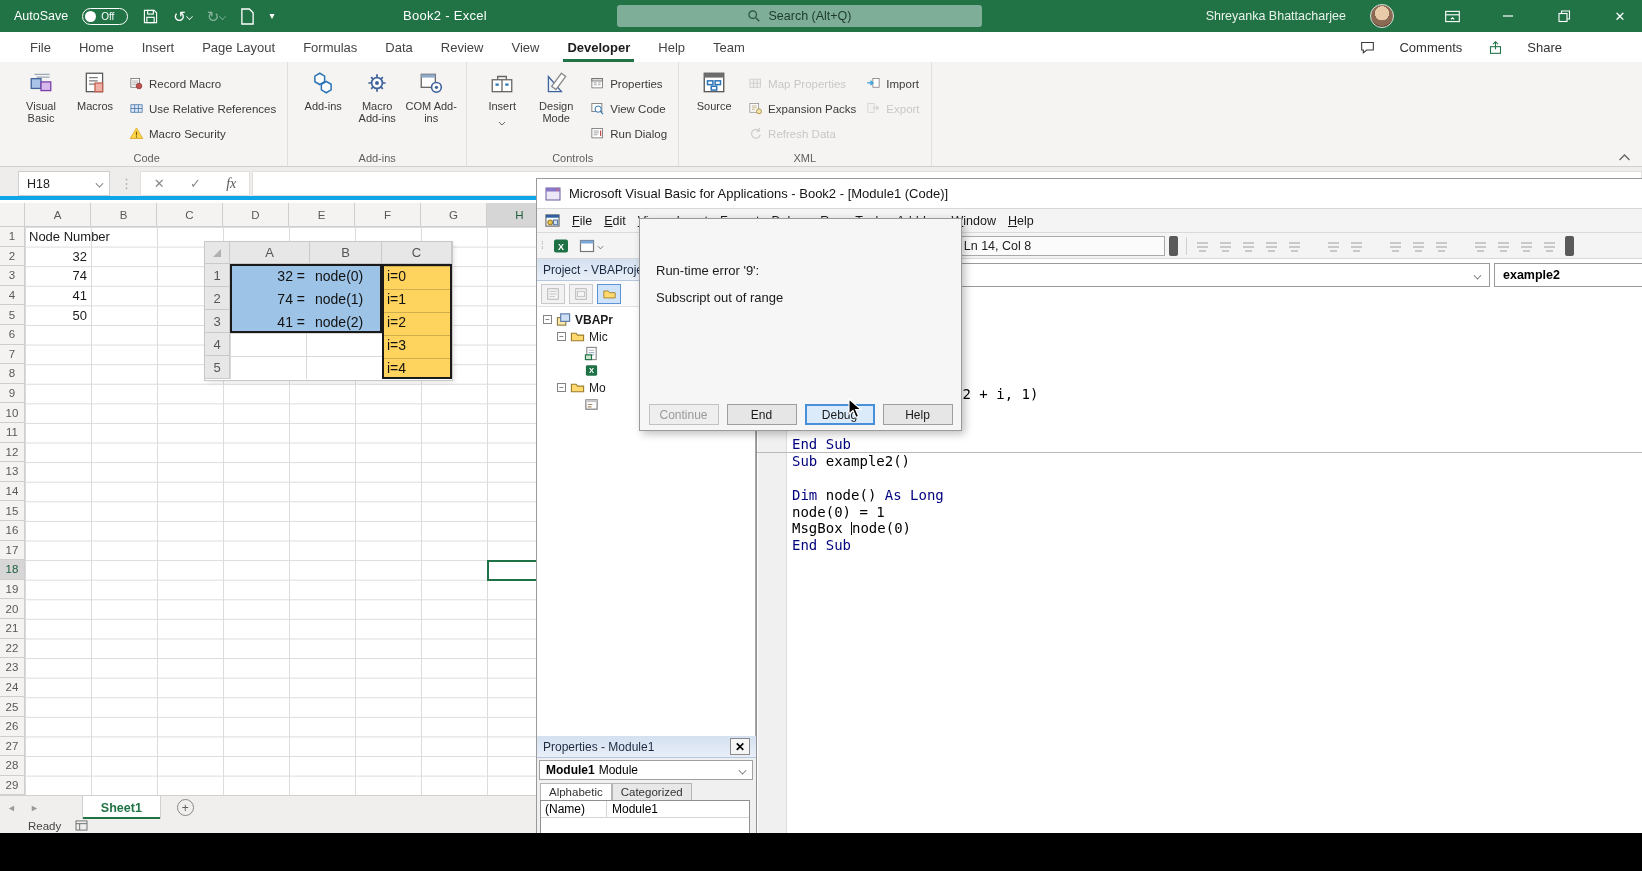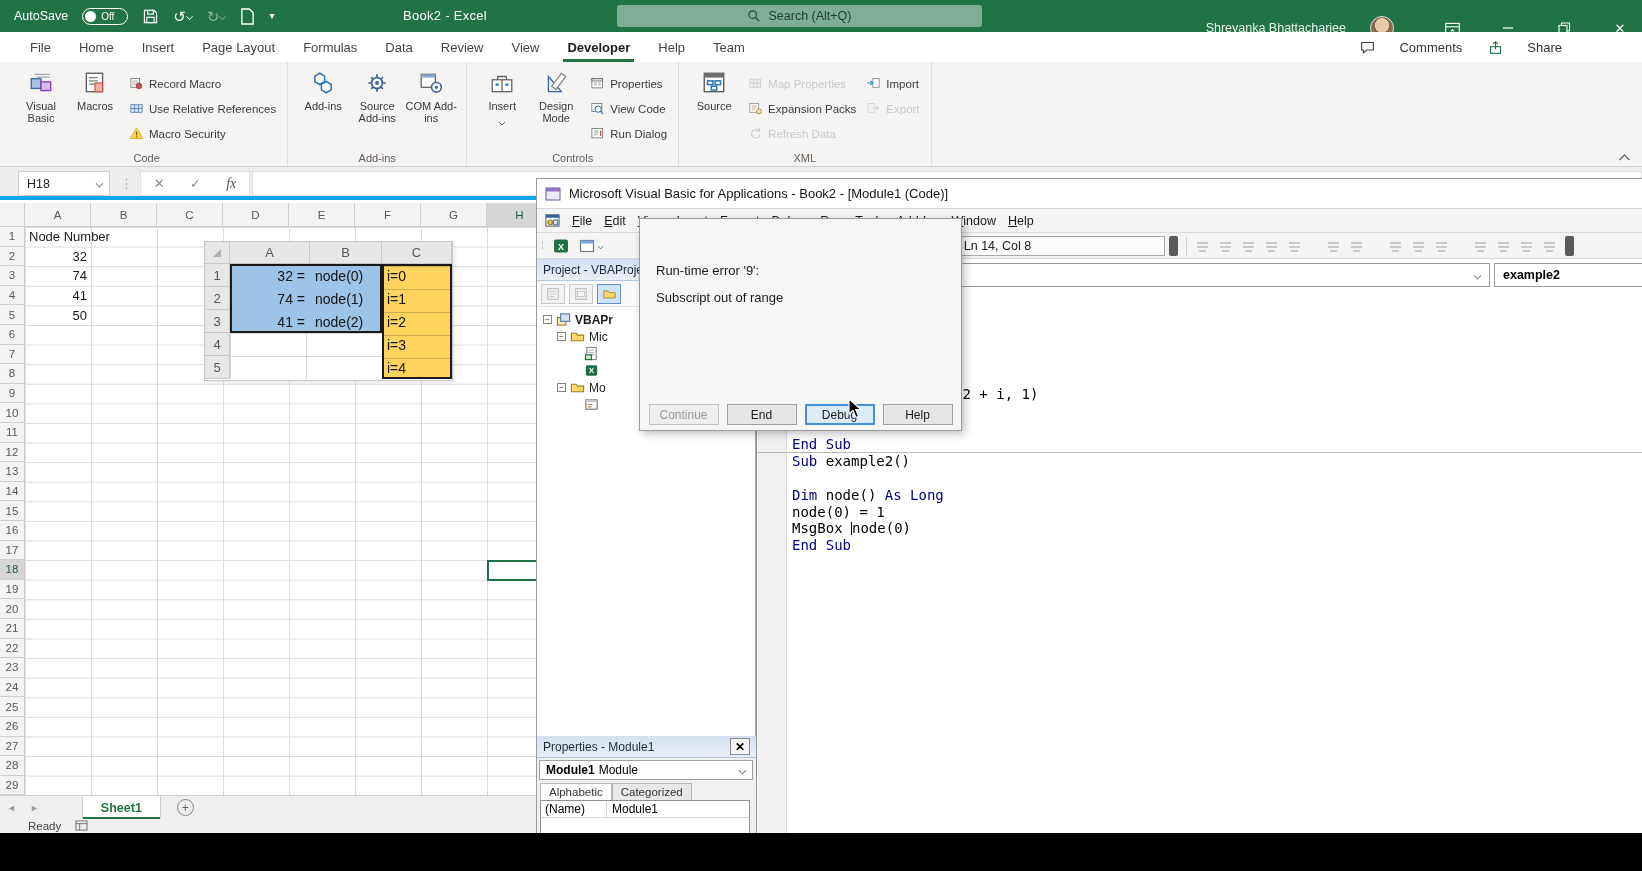--- a/index.html
+++ b/index.html
@@ -10,21 +10,21 @@
 .xl-titlebar{position:absolute;left:0;top:0;width:1642px;height:32px;background:#217346;color:#fff;display:flex;align-items:center}
 .tb-left{display:flex;align-items:center;gap:14px;padding-left:14px}
 .tb-txt{font-size:12.5px;color:#fff}
 .autosave-toggle{display:inline-flex;align-items:center;width:46px;height:17px;border:1px solid #fff;border-radius:9px;padding:0 5px 0 2px;gap:5px}
 .autosave-toggle .knob{width:11px;height:11px;border-radius:50%;background:#fff}
 .autosave-toggle .off{font-size:10px;color:#fff}
 .tbicon{display:inline-flex;align-items:center;color:#fff;font-size:15px;line-height:1}
 .tbicon.dim{opacity:.45}
 .tb-title{position:absolute;left:370px;width:150px;text-align:center;top:8px;font-size:13px;color:#fff;letter-spacing:.3px}
 .tb-search{position:absolute;left:617px;top:5px;width:365px;height:22px;background:#7fae98;border-radius:3px;display:flex;align-items:center;justify-content:center;gap:7px;color:#1c3b2b;font-size:12.5px}
-.tb-right{position:absolute;right:0;top:12px;height:32px;display:flex;align-items:center;gap:12px}
+.tb-right{position:absolute;right:0;top:0;height:32px;display:flex;align-items:center;gap:12px}
 .tb-user{font-size:12.5px;color:#eaf2ec;margin-right:12px}
 .tb-avatar{width:24px;height:24px;border-radius:50%;background:radial-gradient(circle at 50% 38%,#e8c9a8 0 40%,#8a6a52 41% 70%,#5c4434 71%);margin-right:24px;border:1px solid #d8e4dc}
 .wbtn{width:44px;height:32px;display:flex;align-items:center;justify-content:center;color:#fff;font-size:13px}
 
 .xl-tabrow{position:absolute;left:0;top:32px;width:1642px;height:30px;background:#fff;display:flex;align-items:stretch;padding-left:16px}
 .rtab{position:relative;padding:0 14px;font-size:13px;color:#444;display:flex;align-items:center}
 .rtab.active{color:#1d1c1b;font-weight:bold}
 .rtab.active::after{content:"";position:absolute;left:10px;right:10px;bottom:0;height:3px;background:#217346}
 .tabrow-right{position:absolute;right:0;top:32px;height:30px;display:flex;align-items:center;gap:26px;padding-right:80px;font-size:13px;color:#333}
 .trr{display:flex;align-items:center;gap:24px}
@@ -287,21 +287,21 @@
         <div class="rbig">
           <div class="ric">
             <svg width="26" height="26" viewBox="0 0 24 24">
               <g stroke-width="1.2">
                 <circle cx="12" cy="12" r="5" fill="#fff" stroke="#41639c" stroke-width="1.6"></circle>
                 <circle cx="12" cy="12" r="1.8" fill="#41639c"></circle>
                 <path d="M12 4v3M12 17v3M4 12h3M17 12h3M6.6 6.6l2 2M15.4 15.4l2 2M17.4 6.6l-2 2M8.6 15.4l-2 2" stroke="#41639c" stroke-width="1.6"></path>
               </g>
             </svg>
           </div>
-          <div class="rlb">Source Add-ins</div>
+          <div class="rlb">Macro Add-ins</div>
         </div>
         <div class="rbig">
           <div class="ric">
             <svg width="26" height="26" viewBox="0 0 24 24">
               <g stroke-width="1.2">
                 <rect x="3" y="4" width="13" height="12" fill="#fff" stroke="#666"></rect>
                 <rect x="3" y="4" width="13" height="3" fill="#8ea9c8"></rect>
                 <circle cx="17" cy="16" r="4.5" fill="#fff" stroke="#41639c" stroke-width="1.5"></circle>
                 <circle cx="17" cy="16" r="1.5" fill="#41639c"></circle>
               </g>

